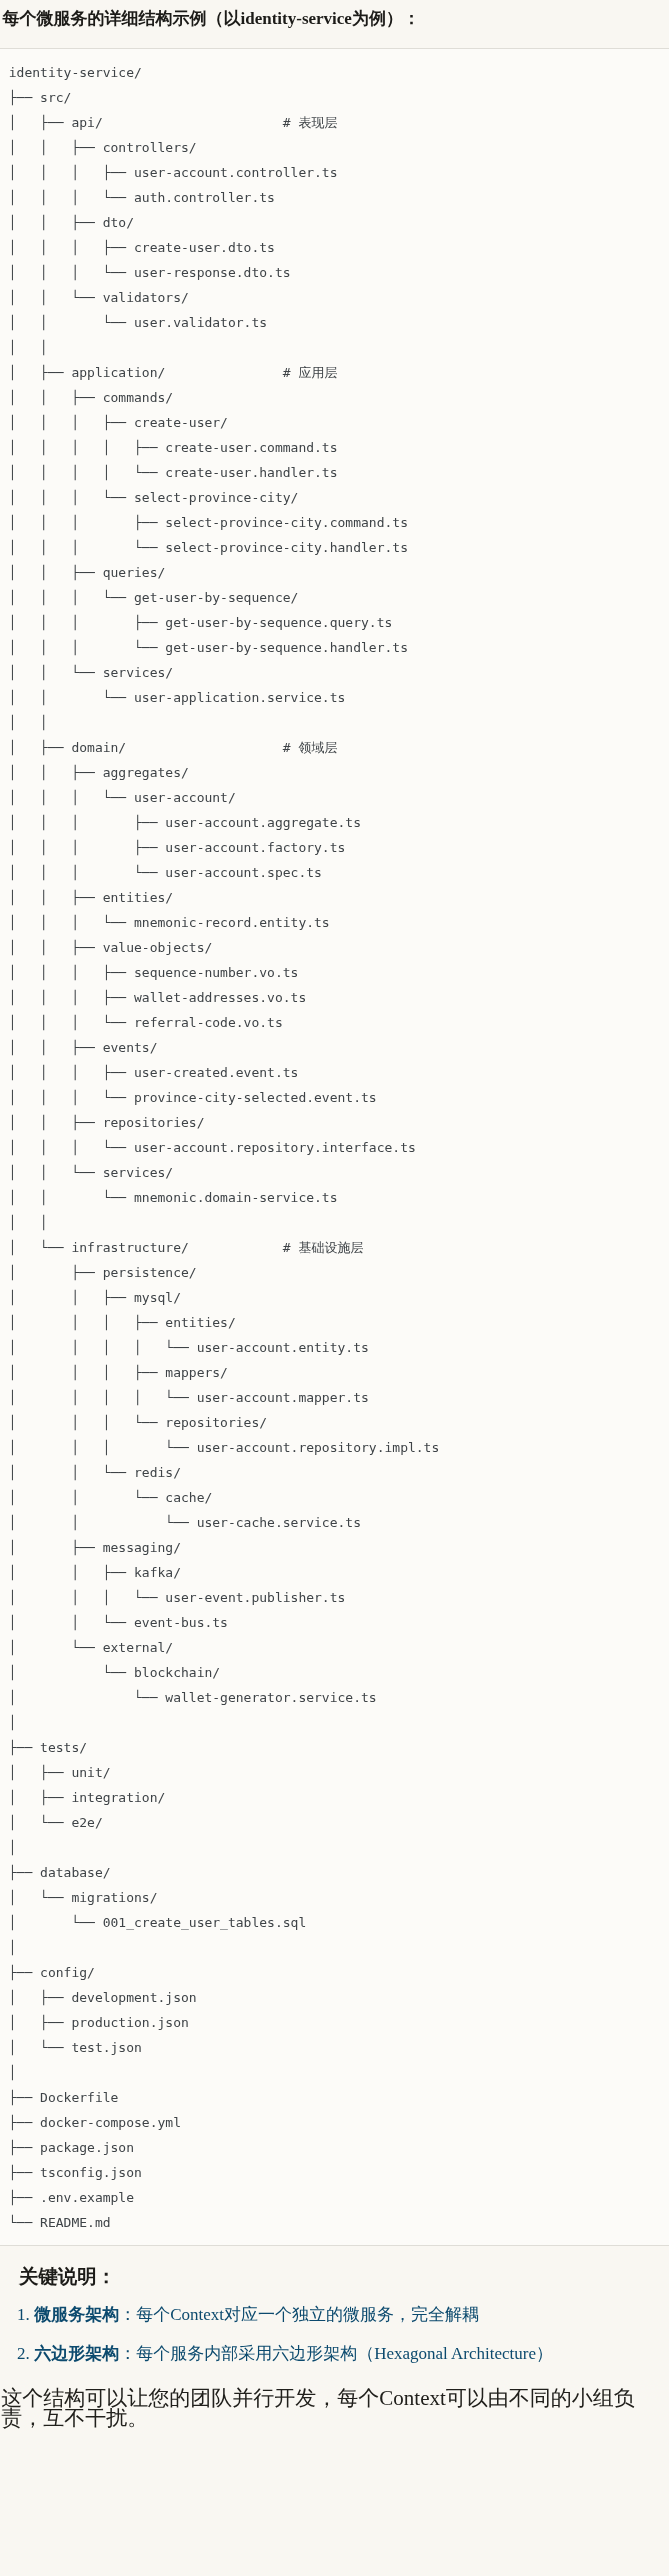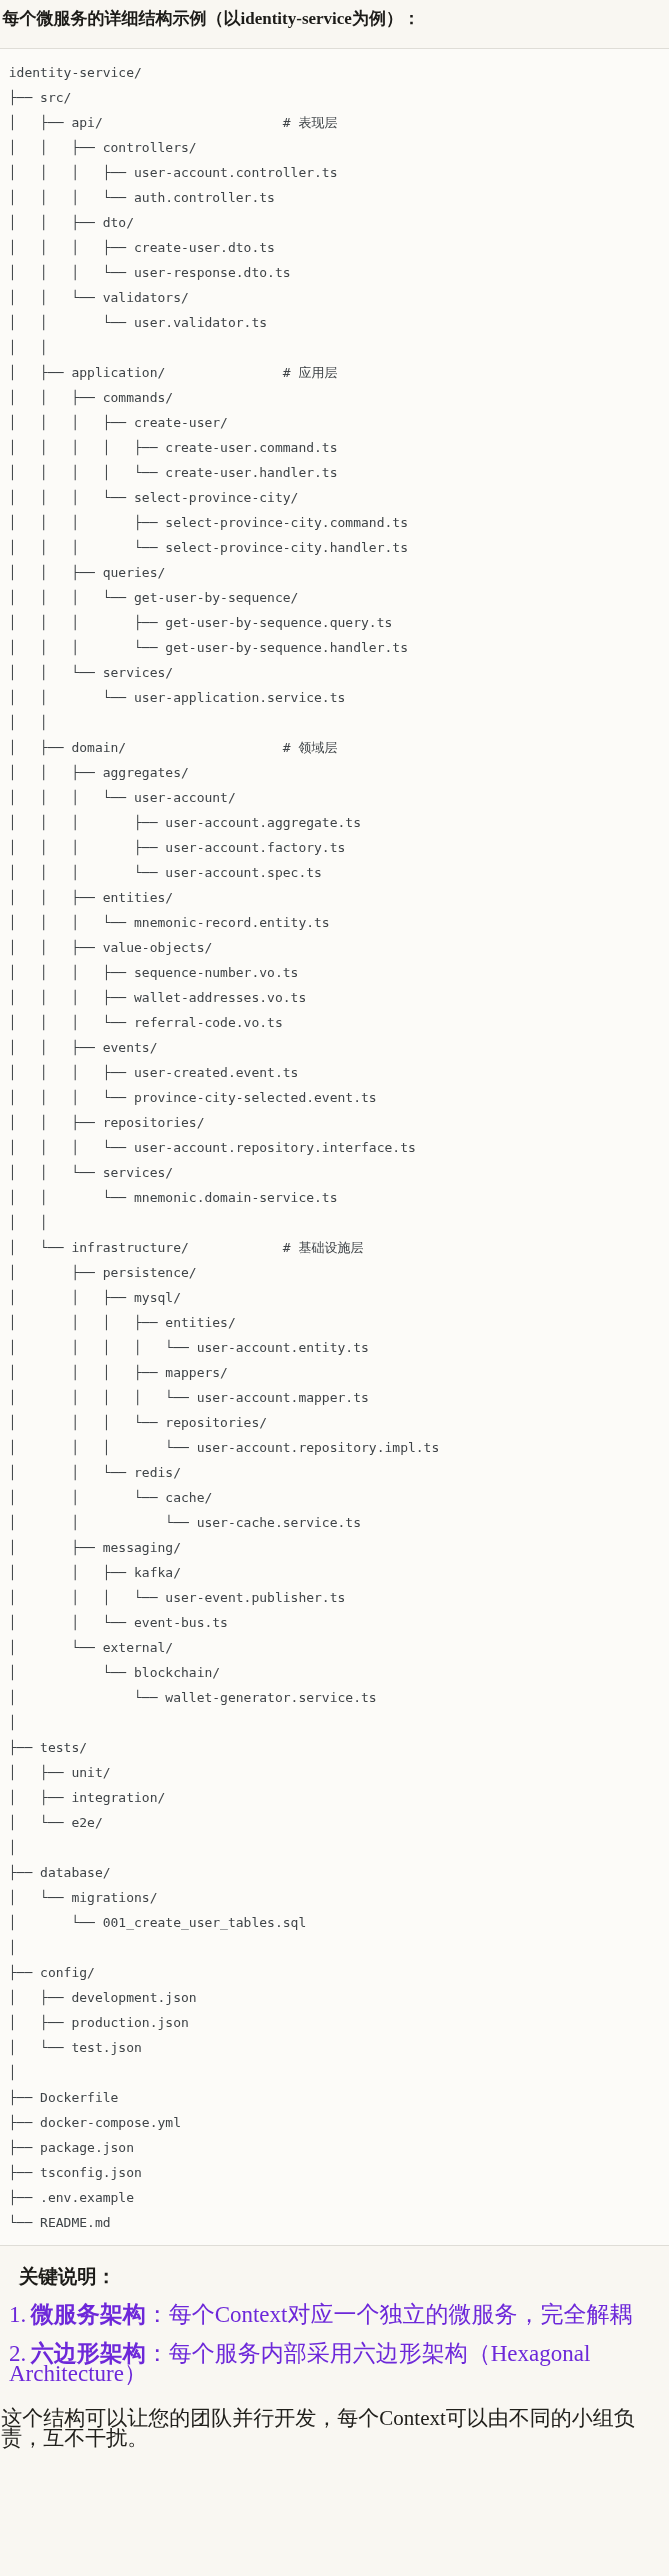--- a/index.html
+++ b/index.html
@@ -42,25 +42,25 @@
     margin: 18px 0 0 0;
     padding-left: 19px;
     font-size: 19.4px;
     line-height: 25px;
     font-weight: bold;
     color: #1C1B18;
   }
 
   .notes-list { margin-top: 16.3px; }
   .note-item {
-    padding-left: 9px;
-    font-size: 23px;
+    padding-left: 17px;
+    font-size: 17px;
     line-height: 20px;
     margin-bottom: 19px;
-    color: #6d28d9;
+    color: #0c4a6e;
   }
   .note-item .num { margin-right: 4.4px; }
   .note-item .term { font-weight: bold; }
 
   .closing-paragraph {
     margin: 24px 0 0 0;
     padding-left: 1.3px;
     font-size: 21px;
     line-height: 20px;
     color: #21201C;

